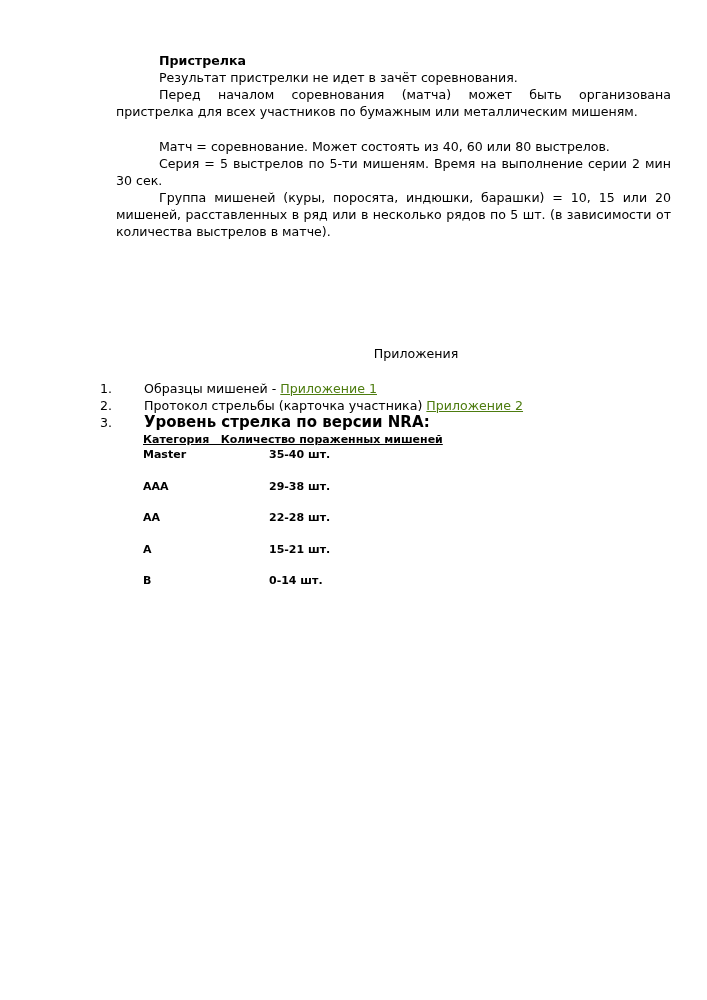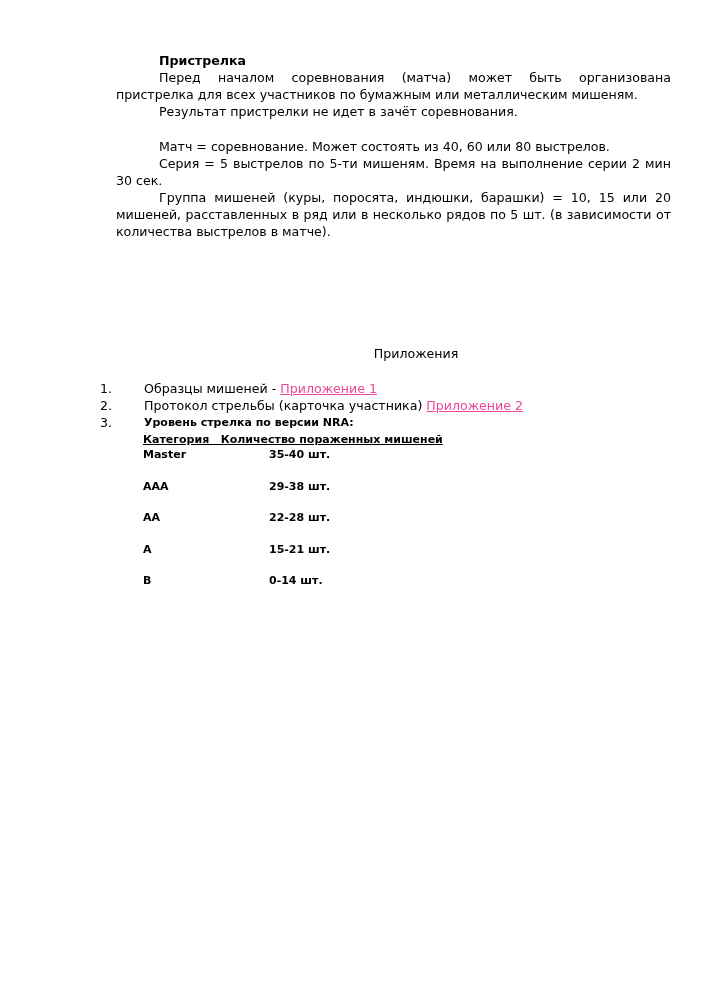--- a/index.html
+++ b/index.html
@@ -49,24 +49,24 @@
       top: 380px;
       width: 560px;
     }
     .li {
       display: flex;
       line-height: 17px;
       height: 17px;
     }
     .li-num { width: 44px; flex: none; }
     .li-text { flex: 1; white-space: nowrap; }
-    .link { color: #ec4899; text-decoration: underline; cursor: pointer; }
+    .link { color: #4d7c0f; text-decoration: underline; cursor: pointer; }
     .small-bold {
       font-weight: bold;
-      font-size: 11px;
+      font-size: 15px;
     }
     .nra-table {
       position: absolute;
       left: 143px;
       top: 432px;
       font-weight: bold;
       font-size: 11px;
     }
     .nra-header {
       text-decoration: underline;
@@ -79,22 +79,22 @@
       line-height: 15px;
       white-space: nowrap;
     }
     .nra-cat { width: 126px; }
   </style>
 </head>
 <body>
 
 <div class="page">
   <p class="heading">Пристрелка</p>
+  <p class="p indent">Результат пристрелки не идет в зачёт соревнования.</p>
   <p class="p indent">Перед началом соревнования (матча) может быть организована пристрелка для всех участников по бумажным или металлическим мишеням.</p>
-  <p class="p indent">Результат пристрелки не идет в зачёт соревнования.</p>
   <div class="gap"></div>
   <p class="p indent">Матч = соревнование. Может состоять из 40, 60 или 80 выстрелов.</p>
   <p class="p indent">Серия = 5 выстрелов по 5-ти мишеням. Время на выполнение серии 2 мин 30 сек.</p>
   <p class="p indent">Группа мишеней (куры, поросята, индюшки, барашки) = 10, 15 или 20 мишеней, расставленных в ряд или в несколько рядов по 5 шт. (в зависимости от количества выстрелов в матче).</p>
 </div>
 
 <div class="center-title">Приложения</div>
 
 <div class="list">
   <div class="li">

